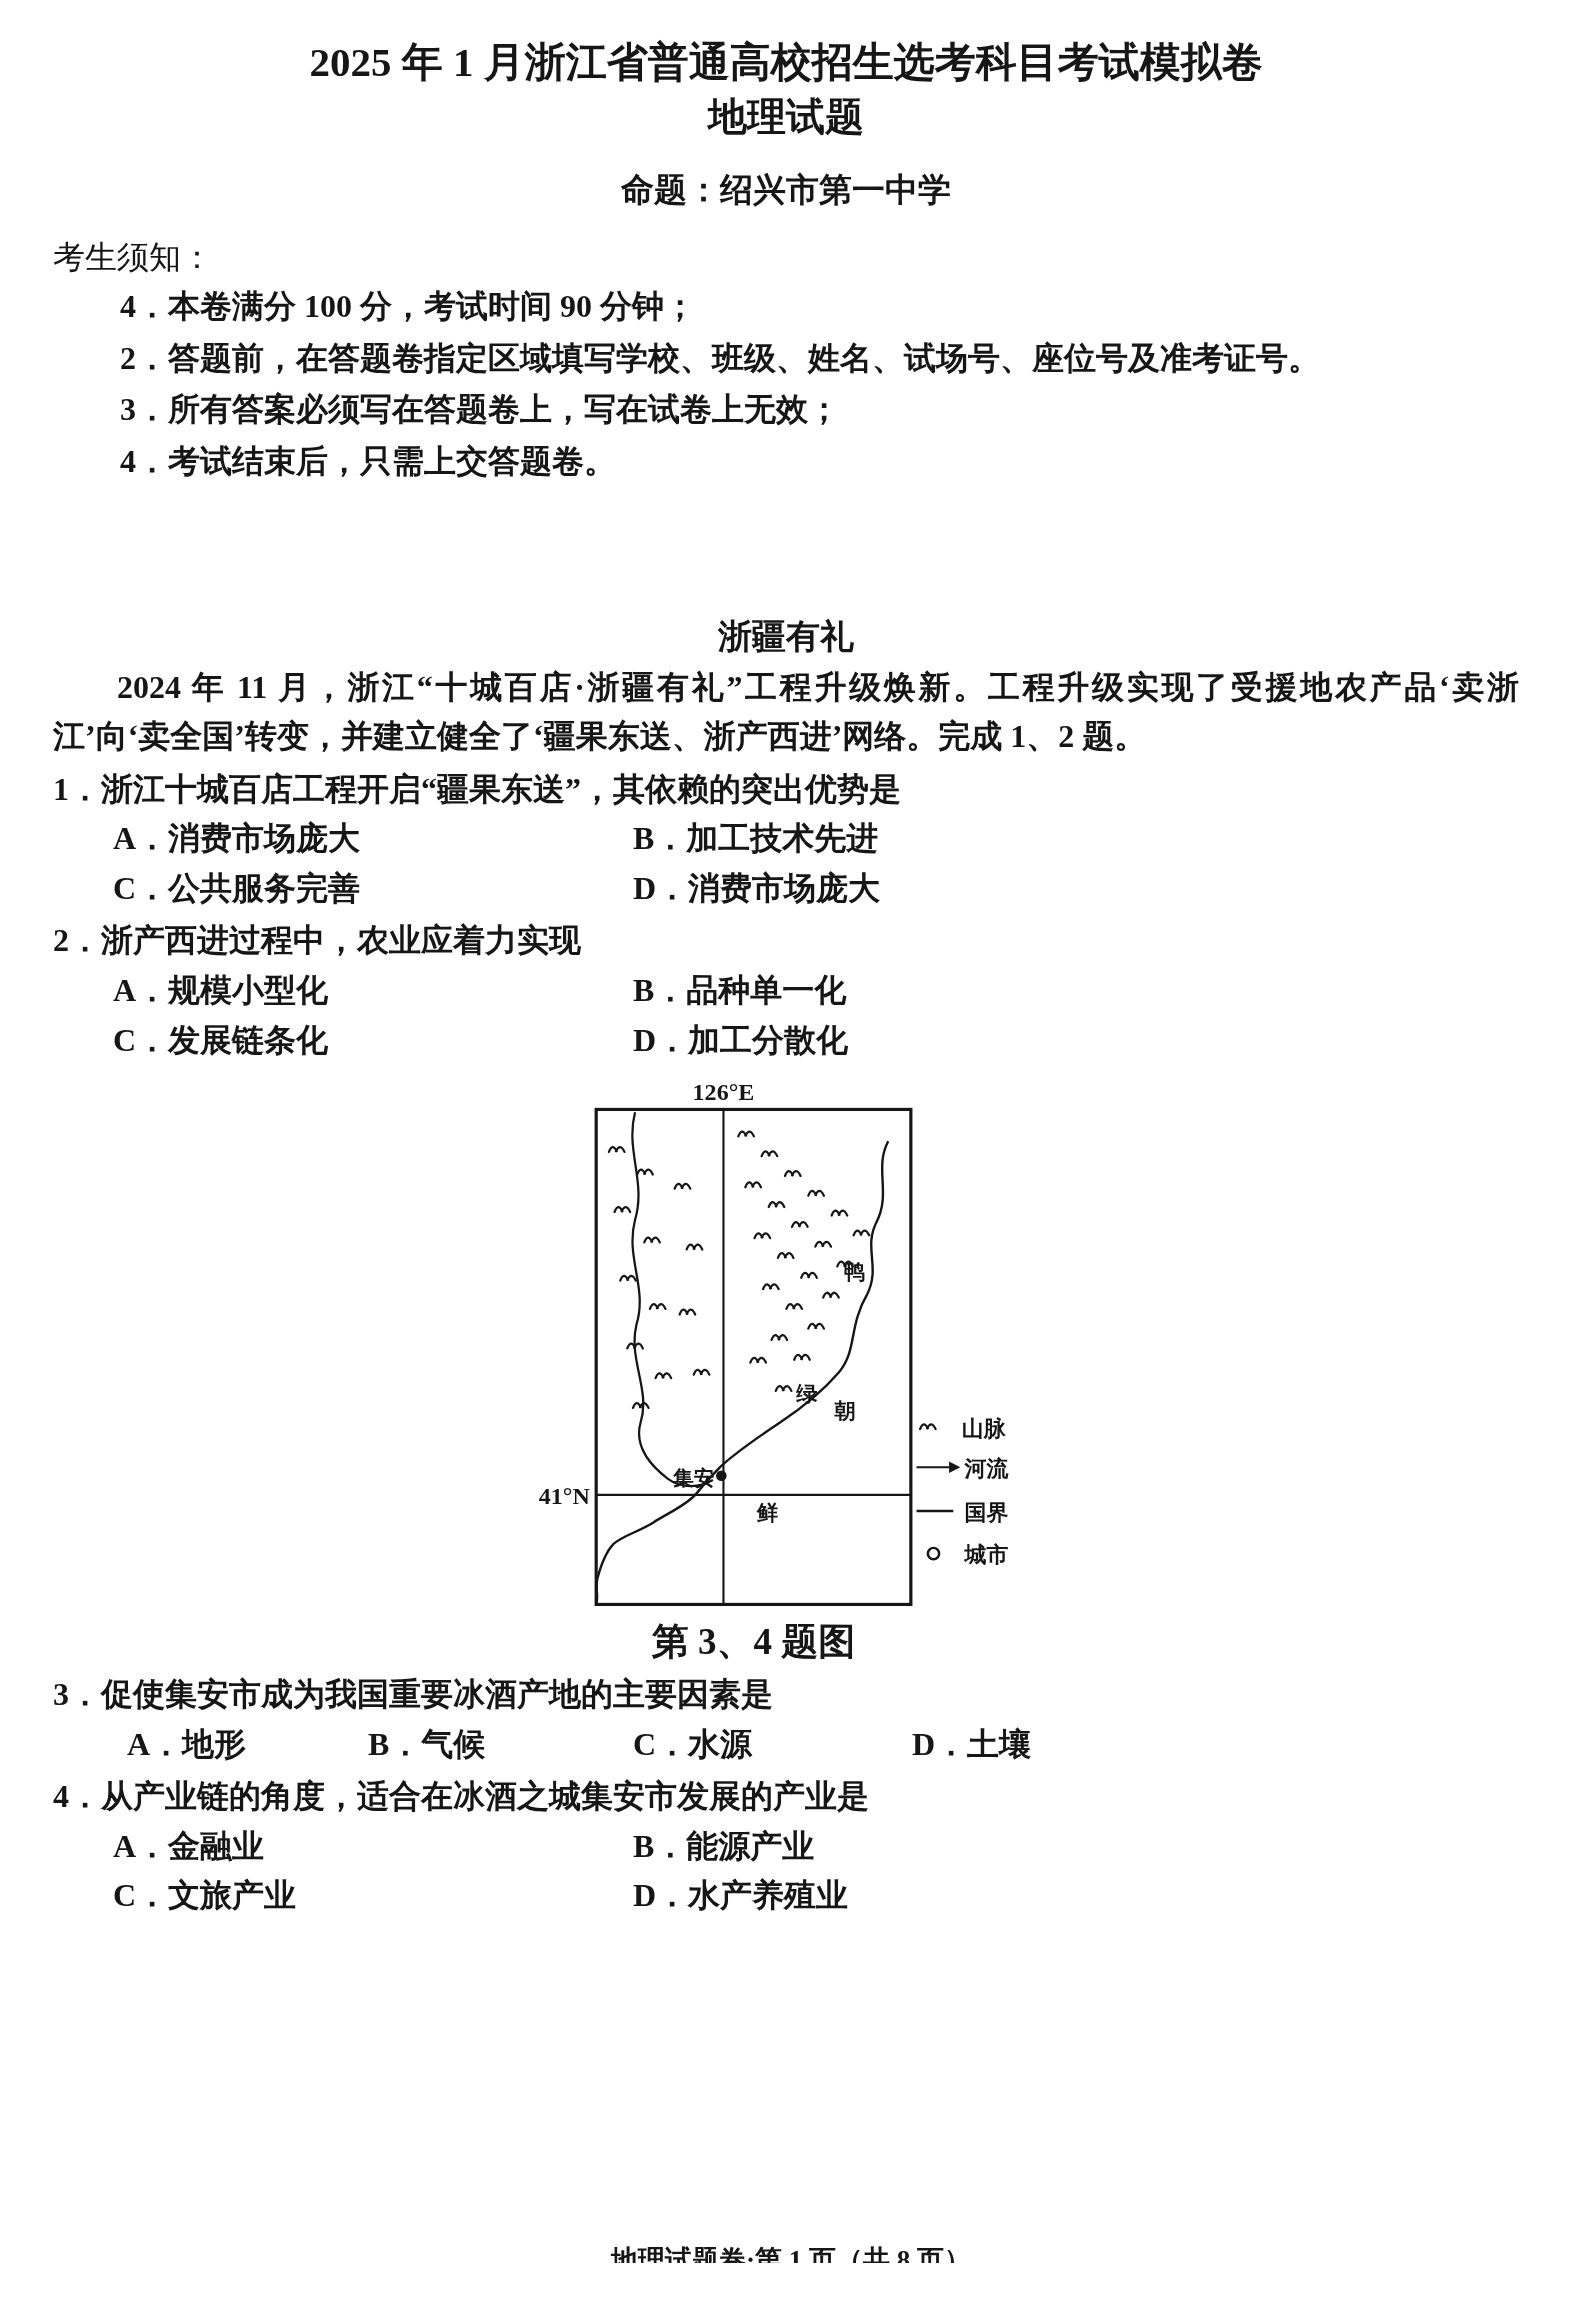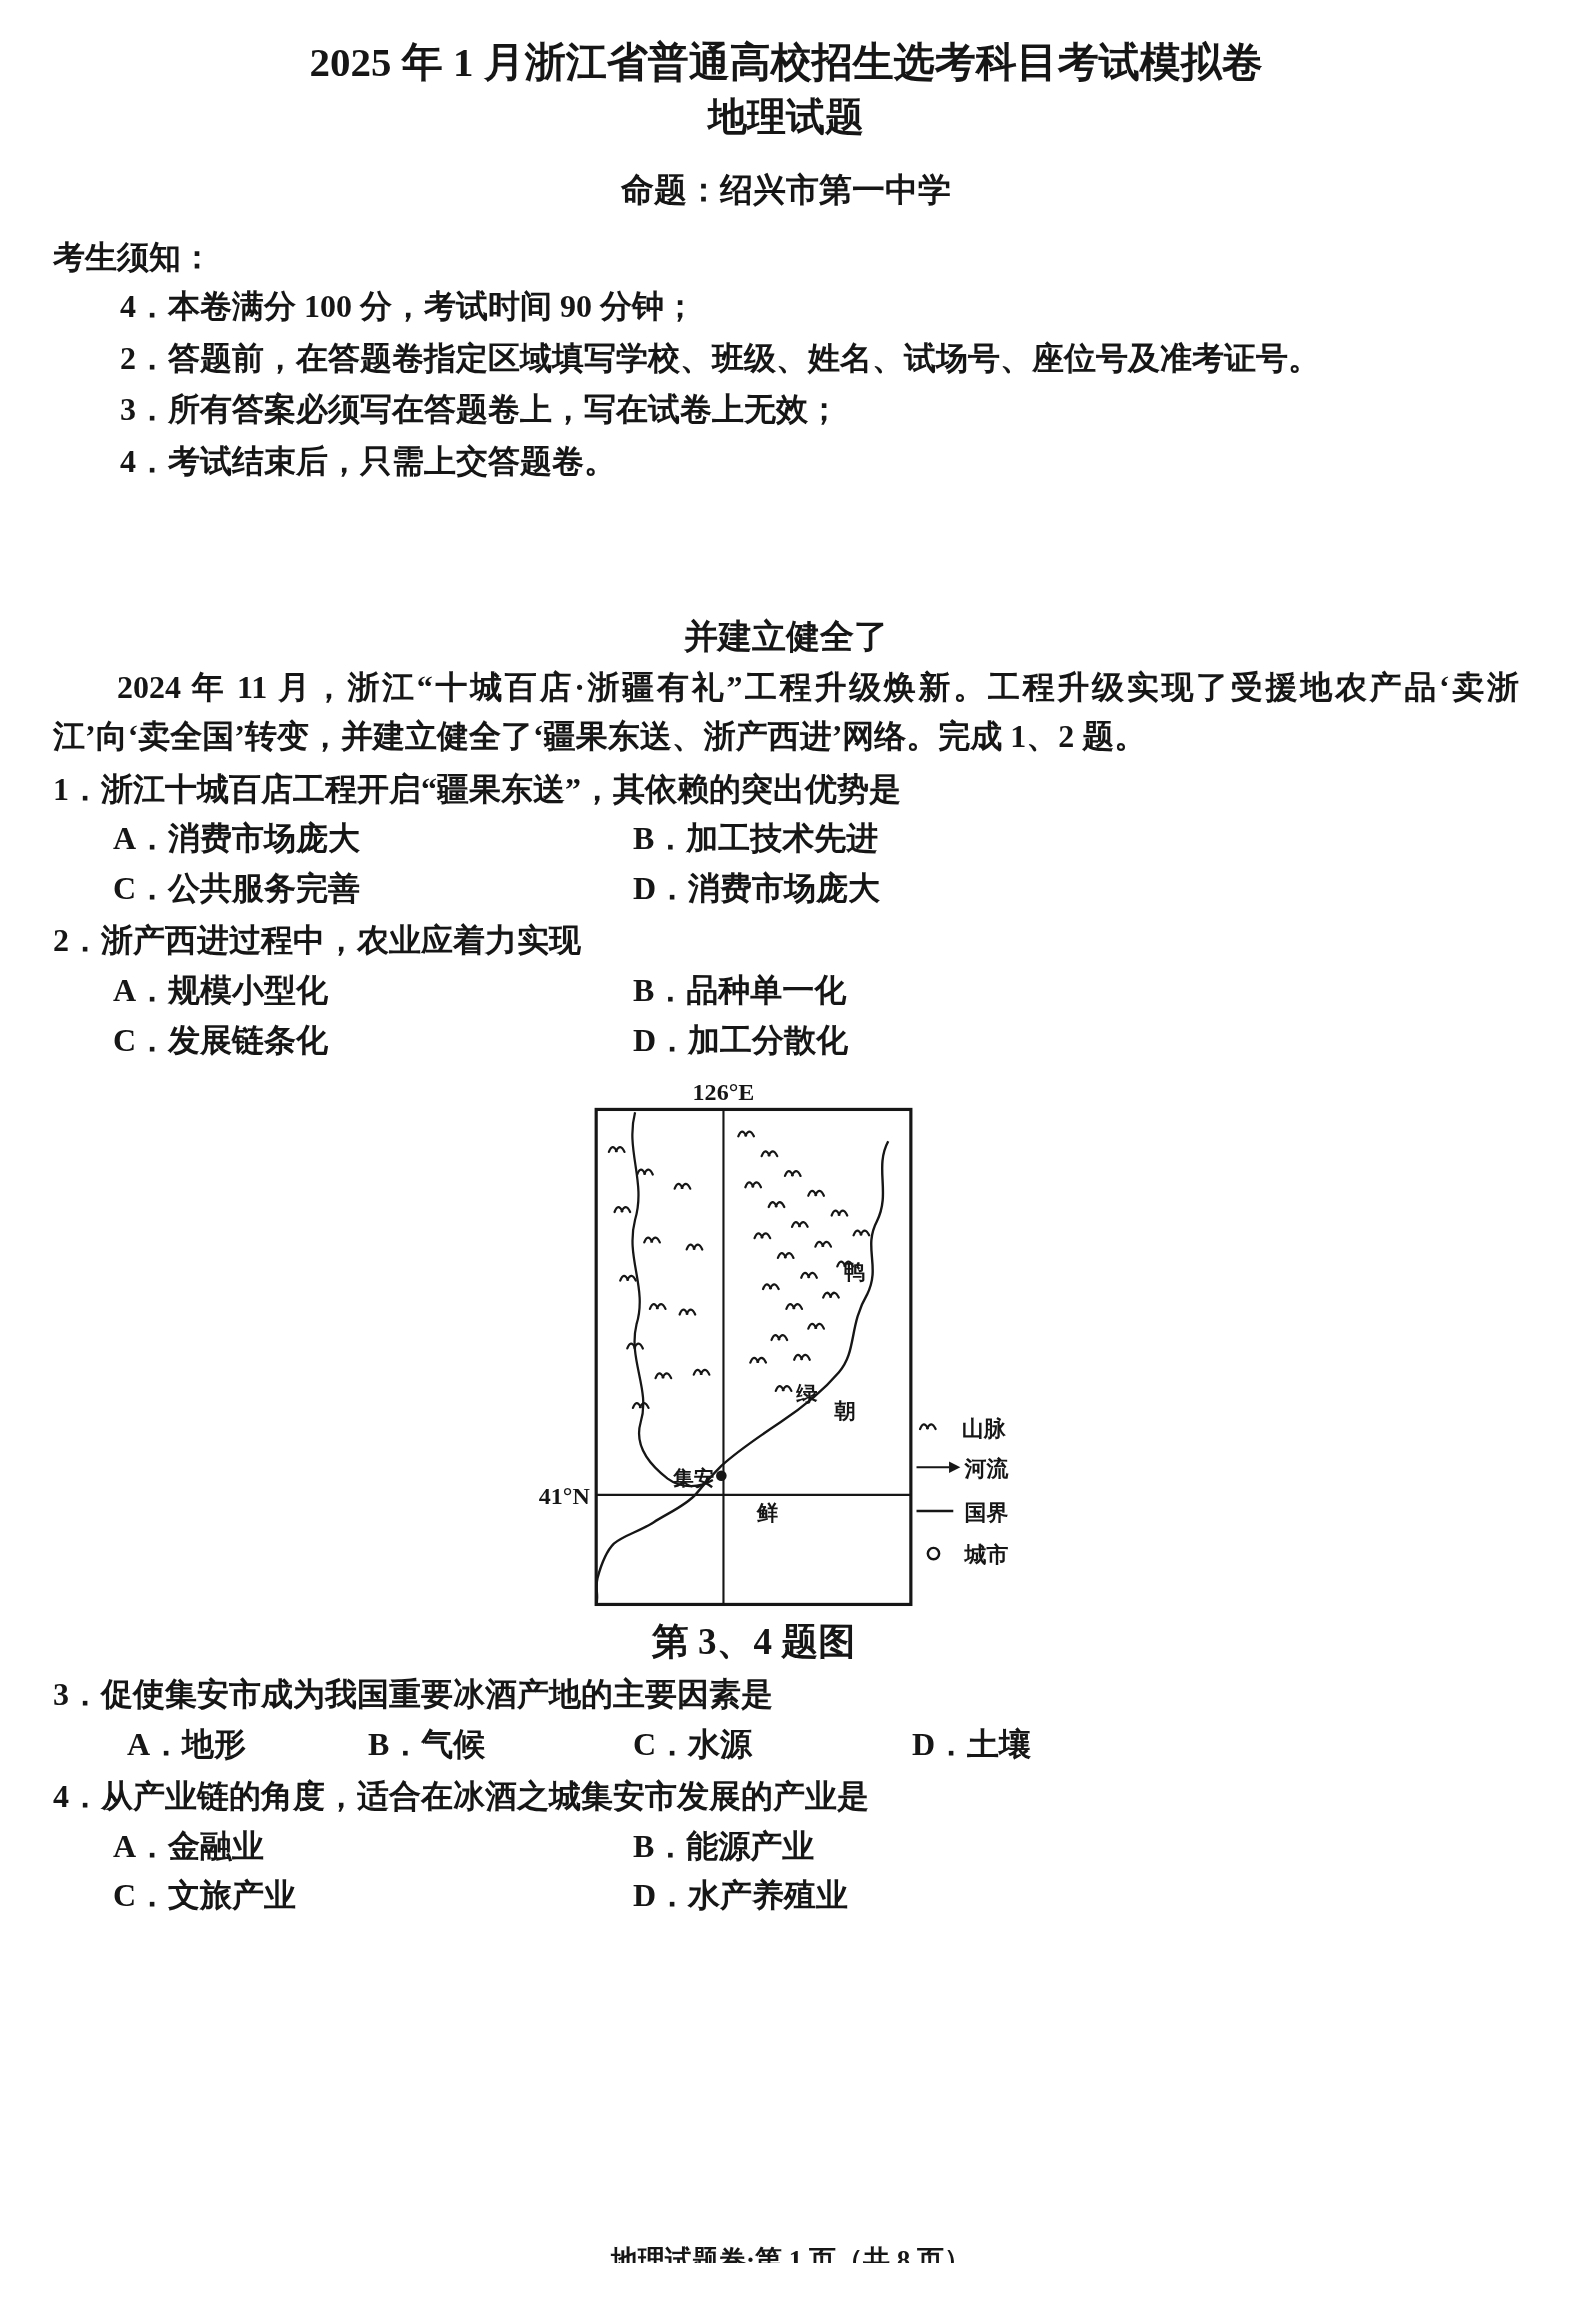--- a/index.html
+++ b/index.html
@@ -6,21 +6,21 @@
   body{
     width:1572px;height:2319px;background:#ffffff;
     font-family:"Liberation Serif","DejaVu Serif",serif;
     color:#161616;
   }
   .page{position:relative;width:1572px;height:2263px;padding:37px 53px 0;box-sizing:border-box;overflow:hidden;background:#ffffff;}
   .doc-title{font-size:41px;font-weight:700;text-align:center;line-height:1.25;}
   .doc-subject{font-size:39px;font-weight:700;text-align:center;line-height:1.2;margin-top:5.7px;}
   .doc-setter{font-size:33px;font-weight:700;text-align:center;margin-top:27px;}
   .notice{margin-top:20px;}
-  .notice-heading{font-size:32px;font-weight:700;line-height:1.5;}
+  .notice-heading{font-size:32px;font-weight:400;line-height:1.5;}
   .notice-item{font-size:32px;font-weight:700;line-height:1.62;margin-left:67px;}
   .section-heading{font-size:34px;font-weight:700;text-align:center;margin-top:126px;}
   .intro{font-size:32px;font-weight:700;line-height:1.55;margin-top:18.4px;text-align:justify;}
   .passage{font-size:32px;font-weight:700;line-height:1.55;text-indent:64px;margin-top:2.8px;text-align:justify;}
   .stem{font-size:32px;font-weight:700;line-height:1.55;margin-top:2.8px;}
   .opts2{display:grid;grid-template-columns:520px 1fr;margin-left:60px;font-size:32px;font-weight:700;line-height:1.55;}
   .opts4{display:flex;margin-left:74px;font-size:32px;font-weight:700;line-height:1.55;}
   .opts4 span:nth-child(1){width:241px;}
   .opts4 span:nth-child(2){width:265px;}
   .opts4 span:nth-child(3){width:279px;}
@@ -39,21 +39,21 @@
   <div class="doc-setter">命题：绍兴市第一中学</div>
 
   <div class="notice">
     <div class="notice-heading">考生须知：</div>
     <div class="notice-item">4．本卷满分 100 分，考试时间 90 分钟；</div>
     <div class="notice-item">2．答题前，在答题卷指定区域填写学校、班级、姓名、试场号、座位号及准考证号。</div>
     <div class="notice-item">3．所有答案必须写在答题卷上，写在试卷上无效；</div>
     <div class="notice-item">4．考试结束后，只需上交答题卷。</div>
   </div>
 
-  <div class="section-heading">并建立健全了</div>
+  <div class="section-heading">浙疆有礼</div>
 
   <div class="passage">2024 年 11 月，浙江“十城百店·浙疆有礼”工程升级焕新。工程升级实现了受援地农产品‘卖浙江’向‘卖全国’转变，并建立健全了‘疆果东送、浙产西进’网络。完成 1、2 题。</div>
 
   <div class="stem">1．浙江十城百店工程开启“疆果东送”，其依赖的突出优势是</div>
   <div class="opts2">
     <span>A．消费市场庞大</span>
     <span>B．加工技术先进</span>
     <span>C．公共服务完善</span>
     <span>D．消费市场庞大</span>
   </div>

